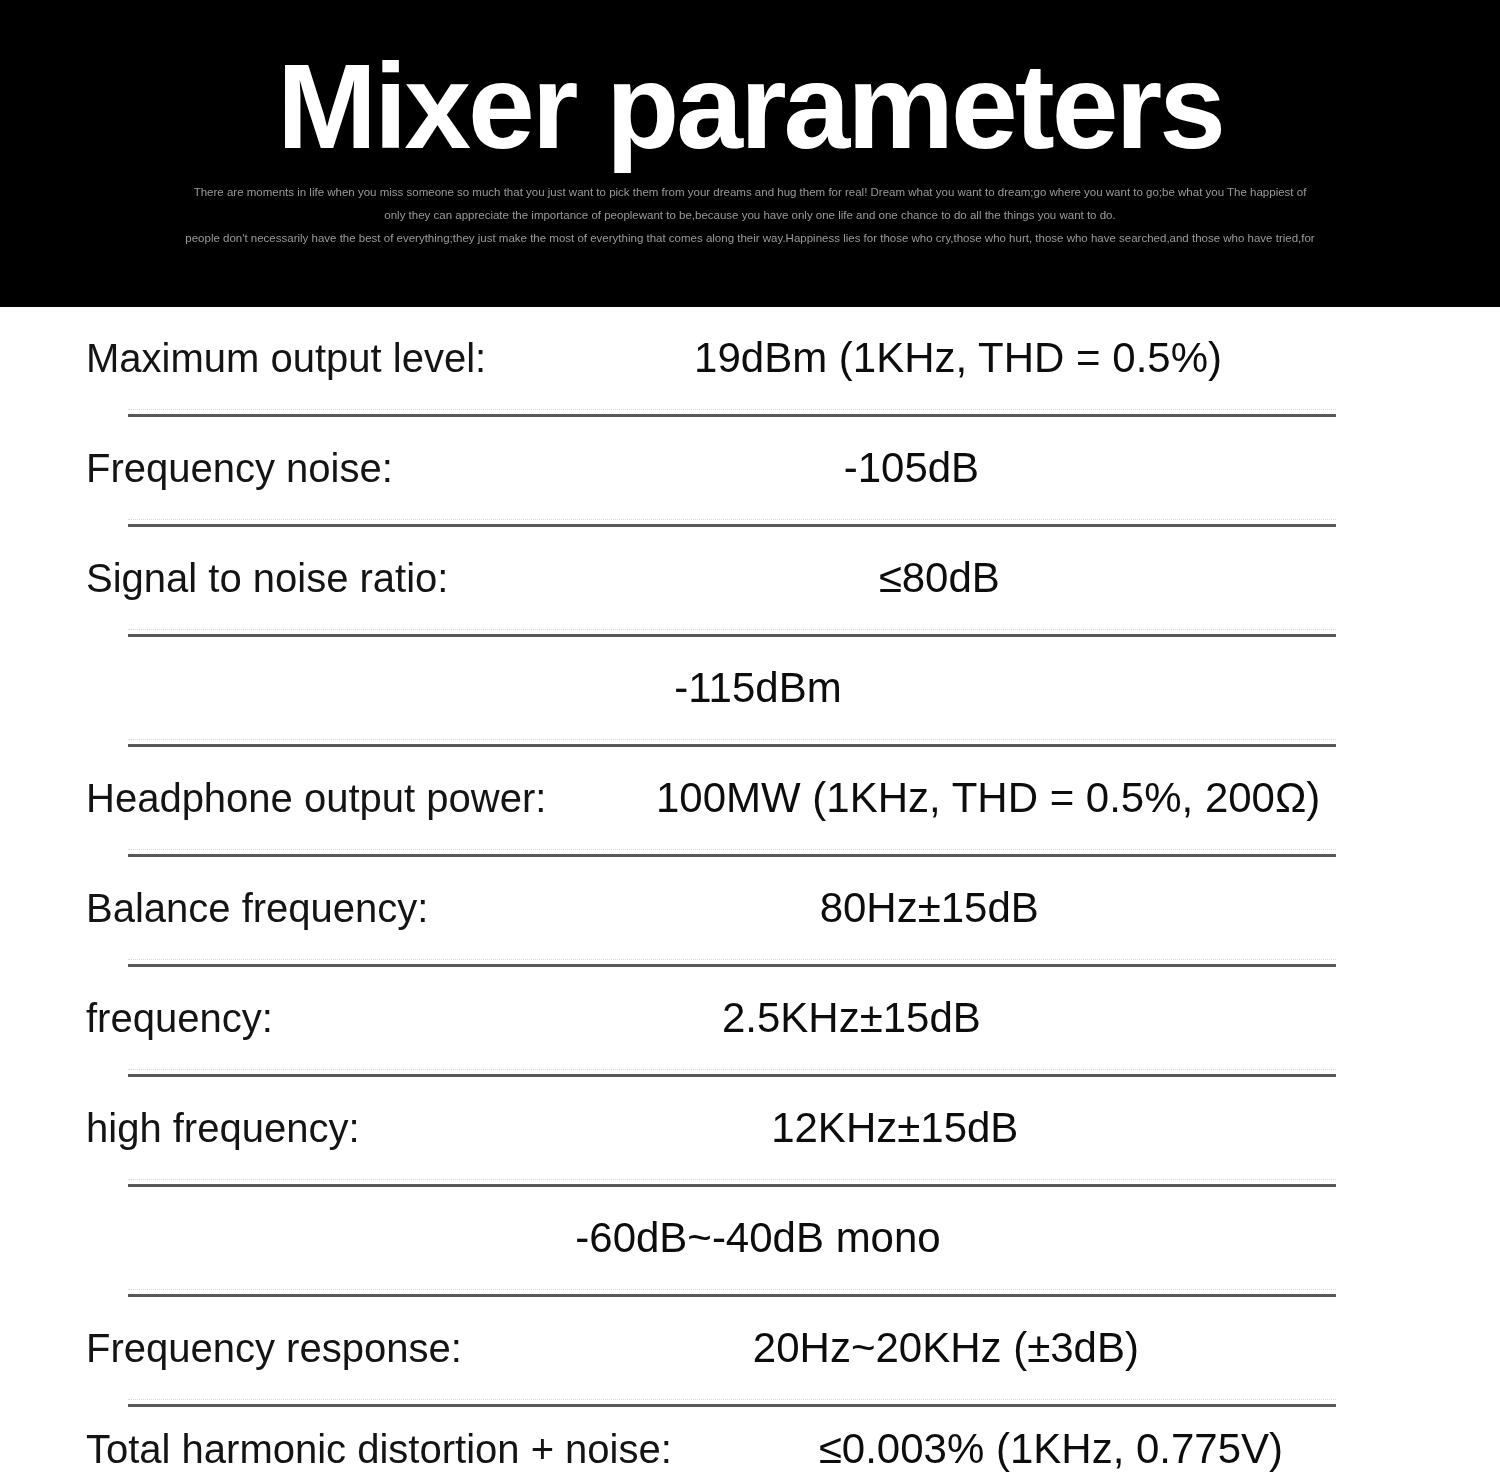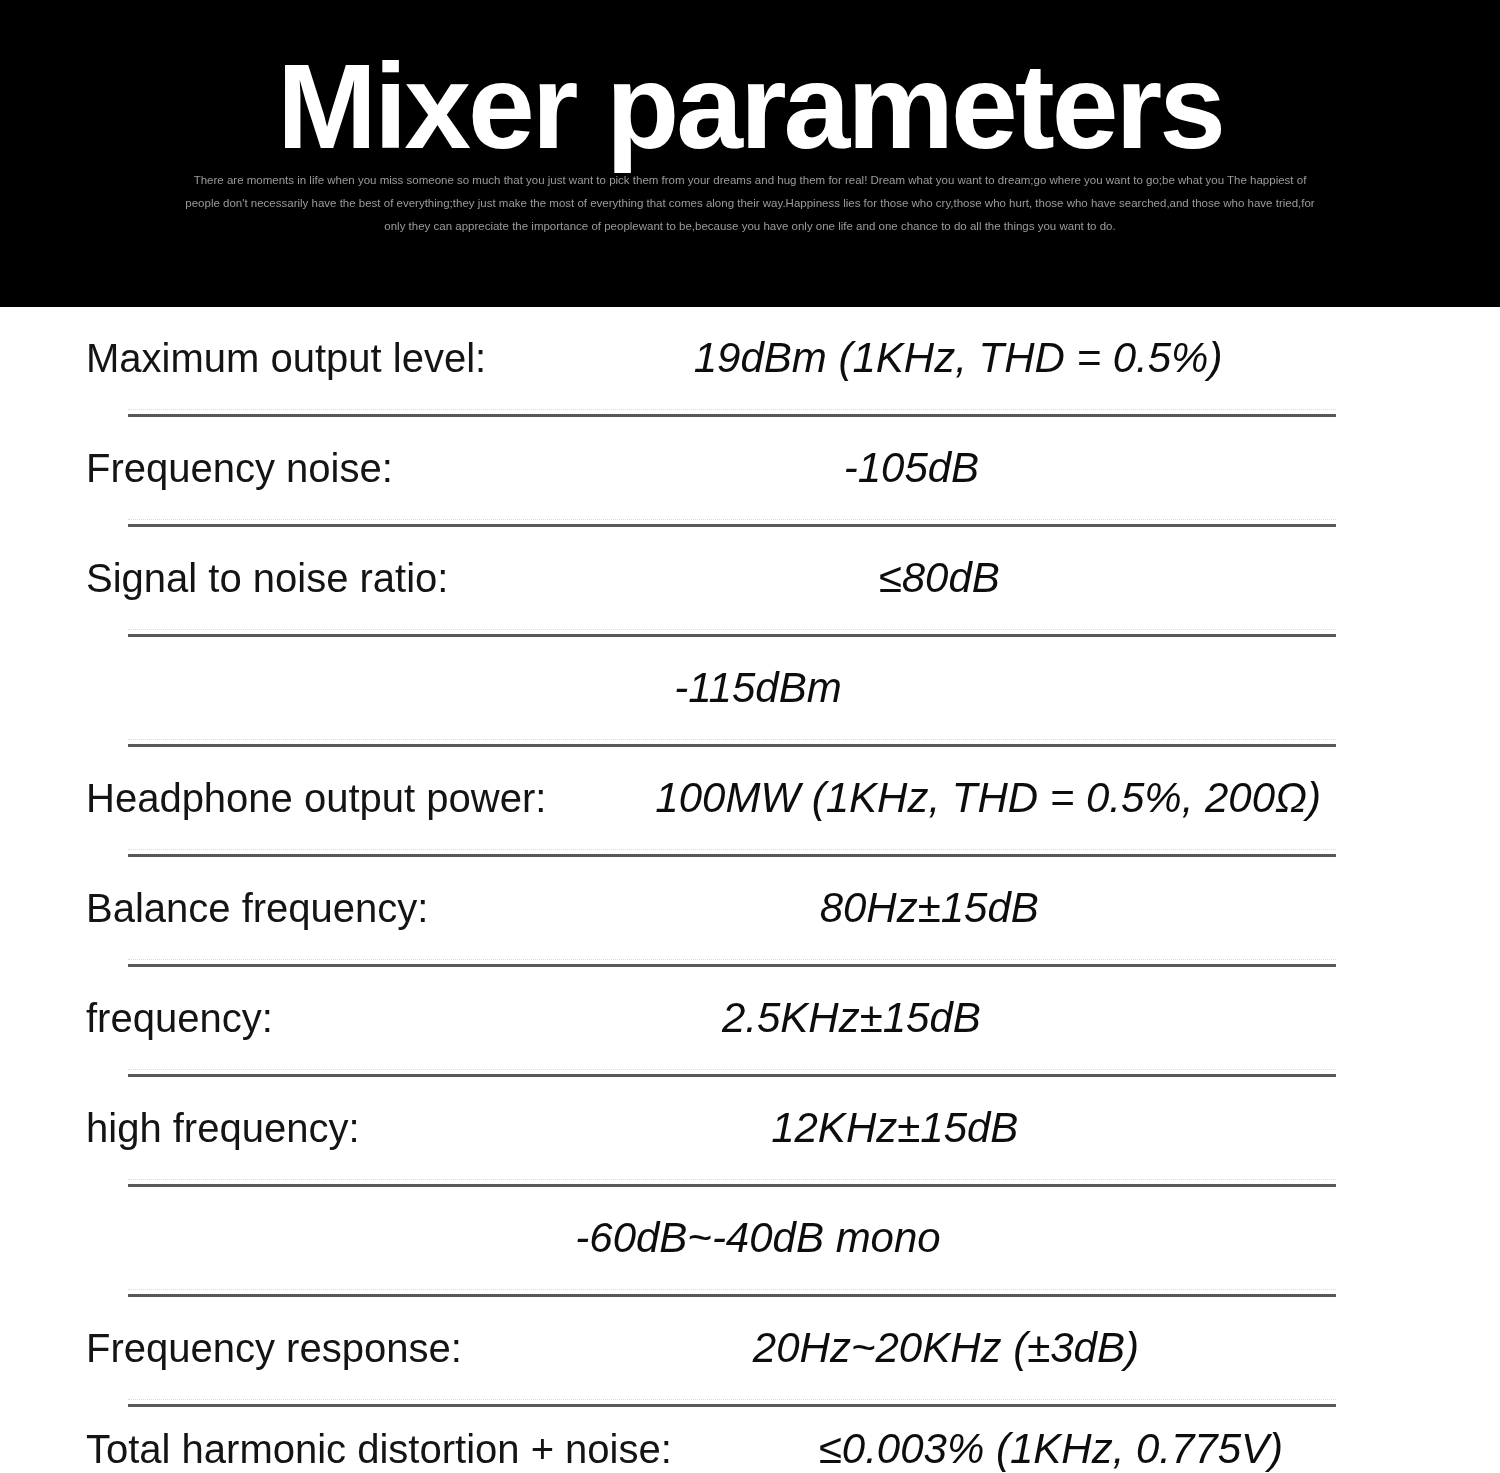--- a/index.html
+++ b/index.html
@@ -26,21 +26,21 @@
   .header h1 {
     margin: 0;
     color: #ffffff;
     font-size: 120px;
     font-weight: bold;
     line-height: 1.04;
     letter-spacing: -3px;
     white-space: nowrap;
   }
   .intro {
-    margin-top: 0;
+    margin-top: 12px;
   }
   .intro-line {
     color: #9b9b9b;
     font-size: 11.5px;
     line-height: 23px;
     white-space: nowrap;
     text-align: center;
   }
 
   
@@ -65,39 +65,38 @@
     color: #141414;
     letter-spacing: 0px;
     white-space: nowrap;
   }
   .value {
     flex: 1 1 auto;
     text-align: center;
     font-size: 42px;
     color: #0d0d0d;
     white-space: nowrap;
-    font-style: italic;
   }
   .divider {
     height: 8px;
     box-sizing: border-box;
     margin: 0 164px 0 128px;
     border-top: 1px dotted #d9d9d9;
     border-bottom: 3px solid #585858;
   }
 </style>
 </head>
 <body>
 
 <div class="header">
   <h1>Mixer parameters</h1>
   <div class="intro">
     <div class="intro-line">There are moments in life when you miss someone so much that you just want to pick them from your dreams and hug them for real! Dream what you want to dream;go where you want to go;be what you The happiest of</div>
+    <div class="intro-line">only they can appreciate the importance of peoplewant to be,because you have only one life and one chance to do all the things you want to do.</div>
     <div class="intro-line">people don't necessarily have the best of everything;they just make the most of everything that comes along their way.Happiness lies for those who cry,those who hurt, those who have searched,and those who have tried,for</div>
-    <div class="intro-line">only they can appreciate the importance of peoplewant to be,because you have only one life and one chance to do all the things you want to do.</div>
   </div>
 </div>
 
 <div class="spec-table">
 
   <div class="row">
     <span class="label">Maximum output level:</span>
     <span class="value">19dBm (1KHz, THD = 0.5%)</span>
   </div>
   <div class="divider"></div>

